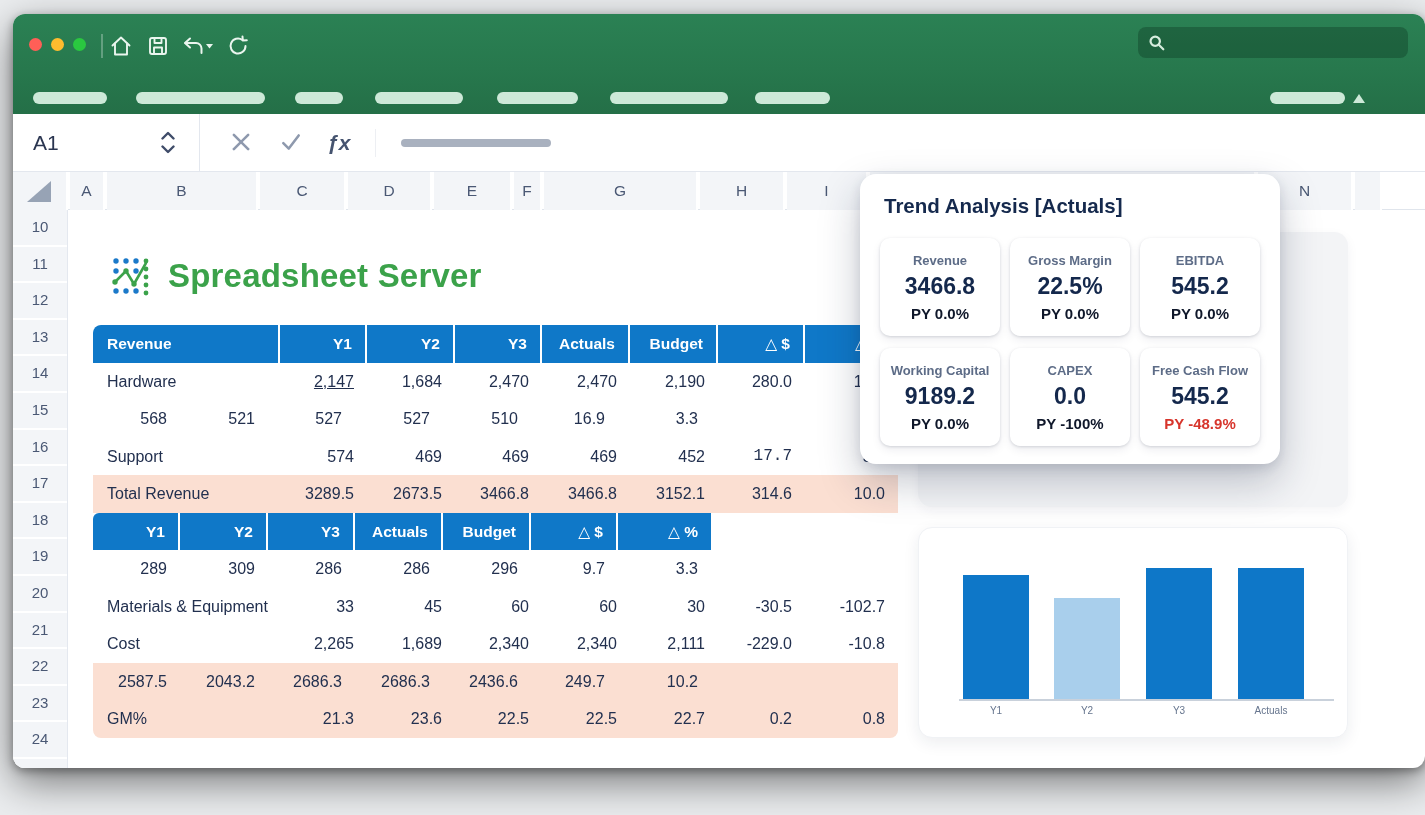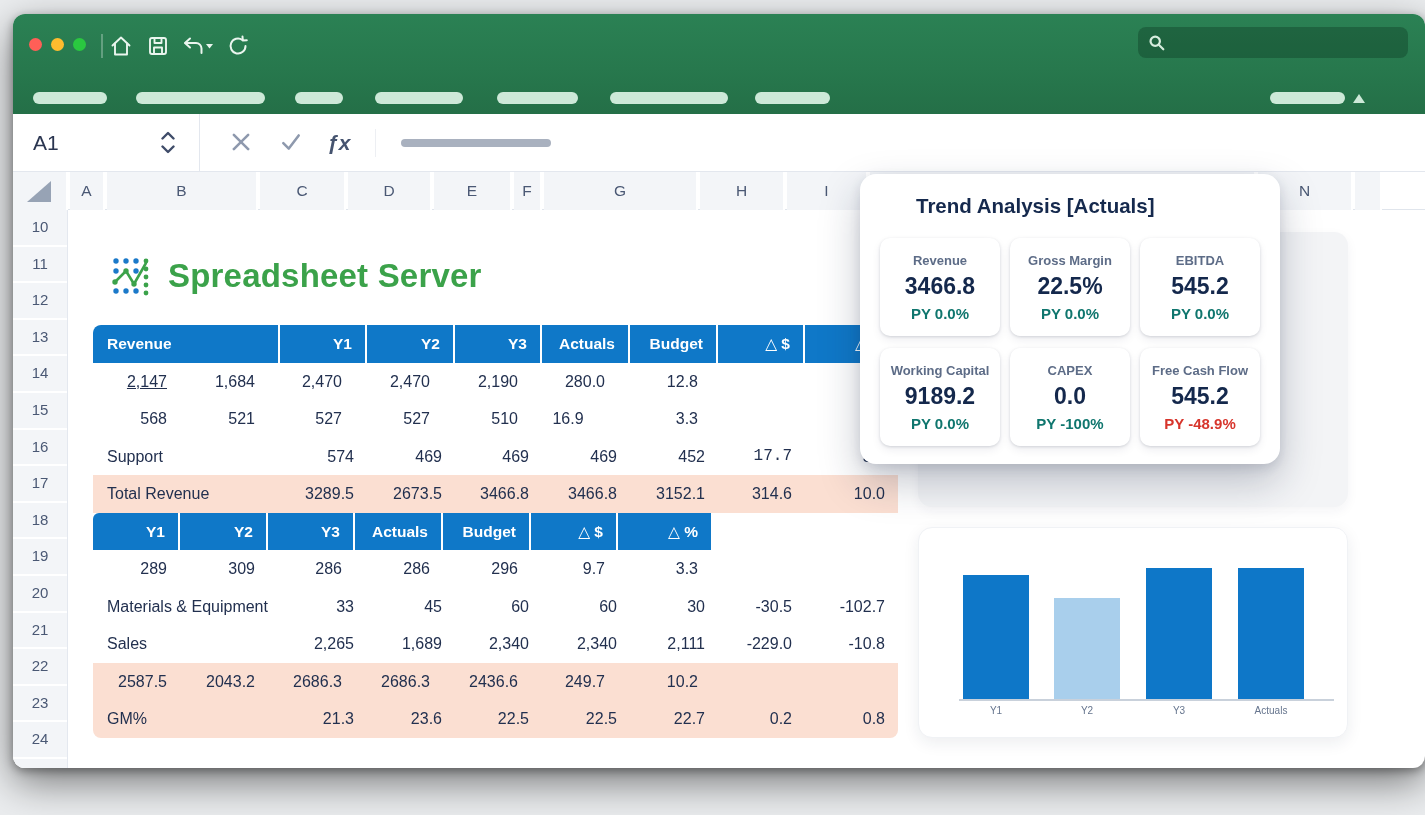--- a/index.html
+++ b/index.html
@@ -65,29 +65,29 @@
     background:#f3f4f6; box-shadow:0 4px 12px rgba(30,40,70,.05); z-index:1; }
   .chart-card{ position:absolute; left:905px; top:513px; width:430px; height:211px; border-radius:14px;
     background:#fff; border:1px solid #f0f2f5; box-shadow:0 5px 16px rgba(30,40,70,.08); z-index:1; }
   .axis{ position:absolute; left:40px; width:375px; top:171px; height:1.5px; background:#c9d1db; }
   .bar{ position:absolute; width:66px; }
   .bar-label{ position:absolute; top:177px; width:66px; text-align:center; font-size:10px; color:#66758e; }
 
   
   .trend-card{ position:absolute; left:847px; top:160px; width:420px; height:290px; border-radius:16px; background:#fff;
     box-shadow:0 18px 40px rgba(25,35,65,.25), 0 4px 12px rgba(25,35,65,.12); z-index:50; }
-  .trend-title{ position:absolute; left:24px; top:20px; font-size:20.5px; font-weight:800; color:#15294d;margin-left:32px; }
+  .trend-title{ position:absolute; left:24px; top:20px; font-size:20.5px; font-weight:800; color:#15294d; }
   .tiles{ position:absolute; left:20px; right:20px; top:64px; bottom:18px; display:grid;
     grid-template-columns:repeat(3,1fr); gap:12px 10px; }
   .tile{ background:#fff; border-radius:10px; box-shadow:0 1px 3px rgba(25,35,65,.16), 0 4px 10px rgba(25,35,65,.07);
     display:flex; flex-direction:column; align-items:center; justify-content:center; gap:5px; }
   .tile .tlabel{ font-size:13px; font-weight:700; color:#5d6c87; }
   .tile .tvalue{ font-size:23px; font-weight:800; color:#14284c; }
   .tile .tpy{ font-size:15px; font-weight:700; }
-  .tpy.up{ color:#0f766e; } .tpy.down{ color:#d7352c; }
+  .tpy.up{ color:#0f172a; } .tpy.down{ color:#d7352c; }
 </style>
 </head>
 <body>
 
 <div class="window">
 
   <div class="titlebar">
     <div class="traffic">
       <span class="light red"></span>
       <span class="light yellow"></span>
@@ -241,35 +241,36 @@
         <div class="tcell first" style="flex: 0 0 187px;">Revenue</div>
         <div class="tcell" style="flex: 0 0 87px;">Y1</div>
         <div class="tcell" style="flex: 0 0 88px;">Y2</div>
         <div class="tcell" style="flex: 0 0 87px;">Y3</div>
         <div class="tcell" style="flex: 0 0 88px;">Actuals</div>
         <div class="tcell" style="flex: 0 0 88px;">Budget</div>
         <div class="tcell" style="flex: 0 0 87px;">△ $</div>
         <div class="tcell" style="flex: 0 0 93px;">△ %</div>
       </div>
       <div class="trow data">
+        <div class="tcell first" style="flex: 0 0 187px;">Hardware</div>
         <div class="tcell" style="flex: 0 0 87px; text-decoration: underline;">2,147</div>
         <div class="tcell" style="flex: 0 0 88px;">1,684</div>
         <div class="tcell" style="flex: 0 0 87px;">2,470</div>
         <div class="tcell" style="flex: 0 0 88px;">2,470</div>
         <div class="tcell" style="flex: 0 0 88px; text-align: right;">2,190</div>
         <div class="tcell" style="flex: 0 0 87px;">280.0</div>
         <div class="tcell" style="flex: 0 0 93px;">12.8</div>
       </div>
       <div class="trow data">
         <div class="tcell" style="flex: 0 0 87px;">568</div>
         <div class="tcell" style="flex: 0 0 88px;">521</div>
         <div class="tcell" style="flex: 0 0 87px;">527</div>
         <div class="tcell" style="flex: 0 0 88px;">527</div>
         <div class="tcell" style="flex: 0 0 88px;">510</div>
-        <div class="tcell" style="flex: 0 0 87px; text-align: center;">16.9</div>
+        <div class="tcell" style="flex: 0 0 87px;">16.9</div>
         <div class="tcell" style="flex: 0 0 93px;">3.3</div>
       </div>
       <div class="trow data">
         <div class="tcell first" style="flex: 0 0 187px;">Support</div>
         <div class="tcell" style="flex: 0 0 87px;">574</div>
         <div class="tcell" style="flex: 0 0 88px;">469</div>
         <div class="tcell" style="flex: 0 0 87px;">469</div>
         <div class="tcell" style="flex: 0 0 88px;">469</div>
         <div class="tcell" style="flex: 0 0 88px;">452</div>
         <div class="tcell" style="flex: 0 0 87px; font-family: Liberation Mono, monospace;">17.7</div>
@@ -307,21 +308,21 @@
         <div class="tcell first" style="flex: 0 0 187px;">Materials &amp; Equipment</div>
         <div class="tcell" style="flex: 0 0 87px;">33</div>
         <div class="tcell" style="flex: 0 0 88px;">45</div>
         <div class="tcell" style="flex: 0 0 87px;">60</div>
         <div class="tcell" style="flex: 0 0 88px;">60</div>
         <div class="tcell" style="flex: 0 0 88px;">30</div>
         <div class="tcell" style="flex: 0 0 87px;">-30.5</div>
         <div class="tcell" style="flex: 0 0 93px;">-102.7</div>
       </div>
       <div class="trow data">
-        <div class="tcell first" style="flex: 0 0 187px;">Sales</div>
+        <div class="tcell first" style="flex: 0 0 187px;">Cost</div>
         <div class="tcell" style="flex: 0 0 87px;">2,265</div>
         <div class="tcell" style="flex: 0 0 88px;">1,689</div>
         <div class="tcell" style="flex: 0 0 87px;">2,340</div>
         <div class="tcell" style="flex: 0 0 88px;">2,340</div>
         <div class="tcell" style="flex: 0 0 88px;">2,111</div>
         <div class="tcell" style="flex: 0 0 87px;">-229.0</div>
         <div class="tcell" style="flex: 0 0 93px;">-10.8</div>
       </div>
       <div class="trow total">
         <div class="tcell" style="flex: 0 0 87px;">2587.5</div>

